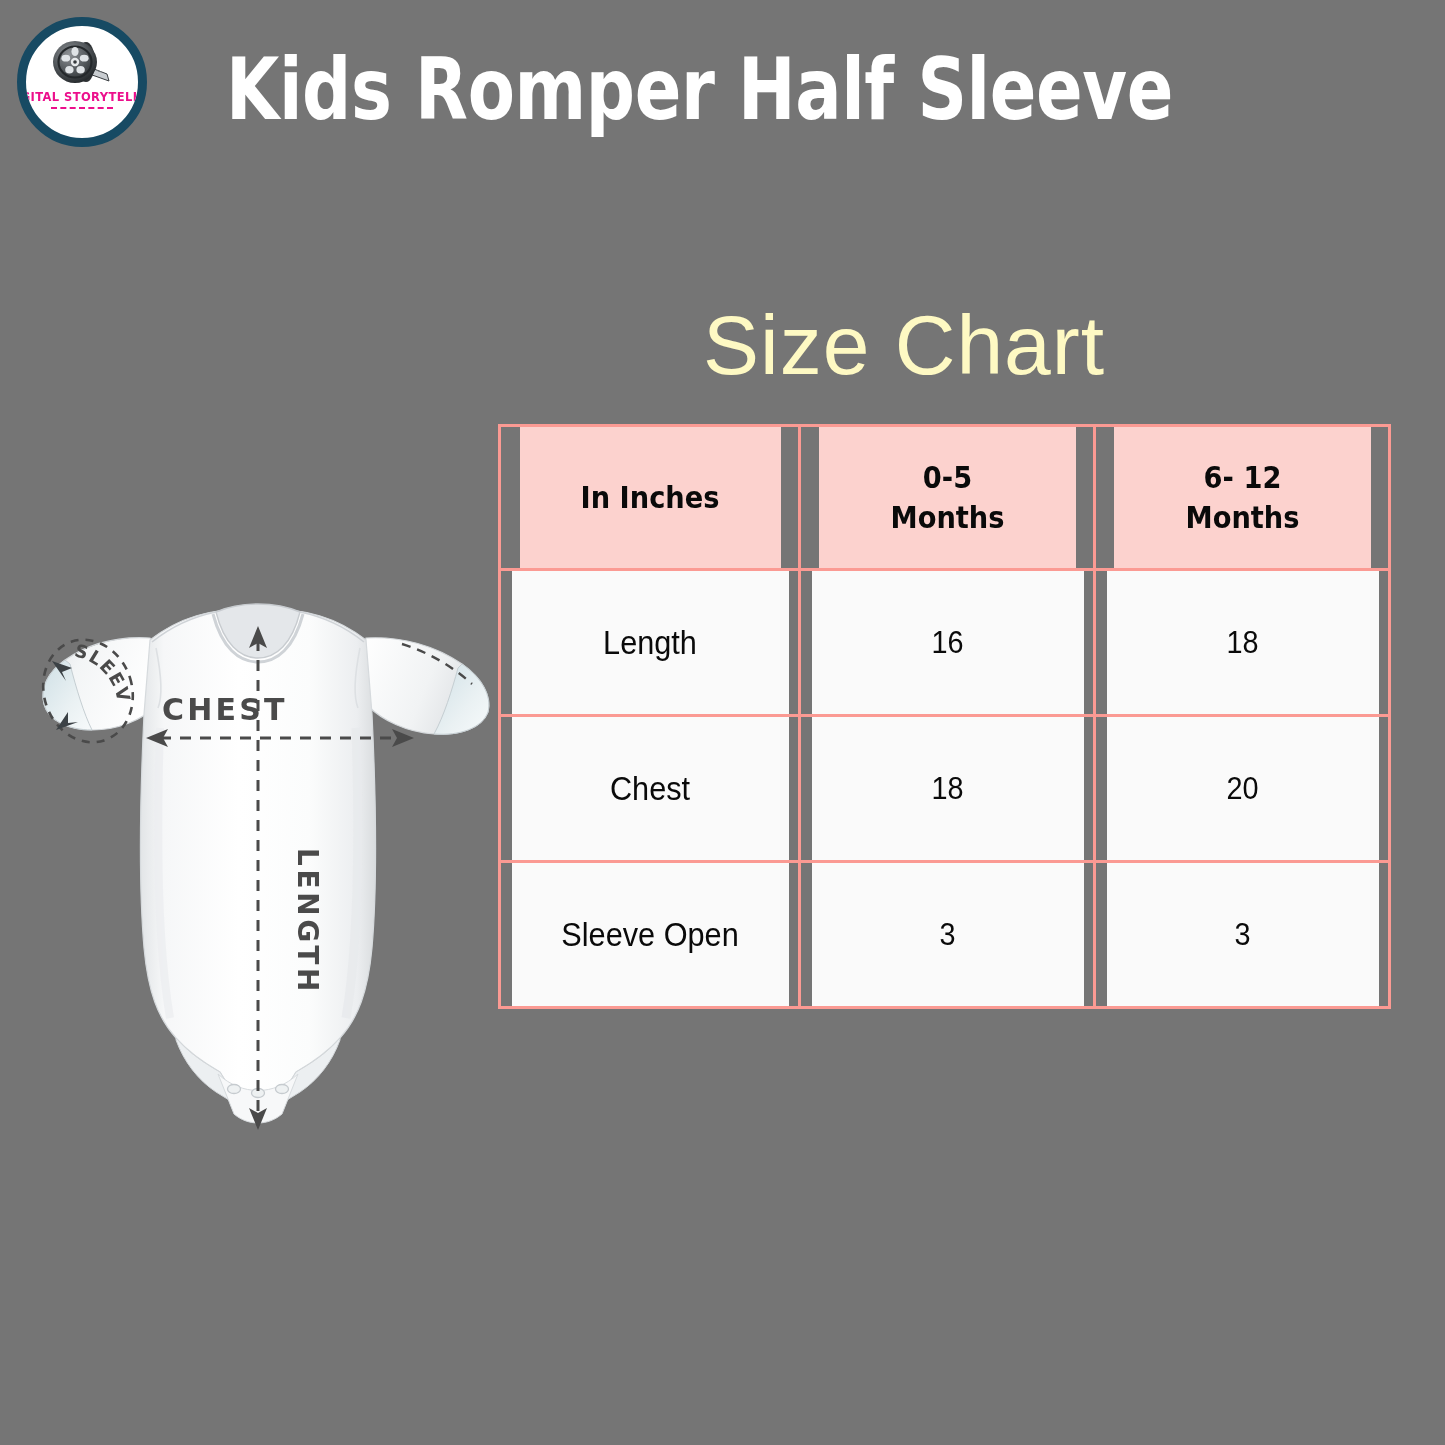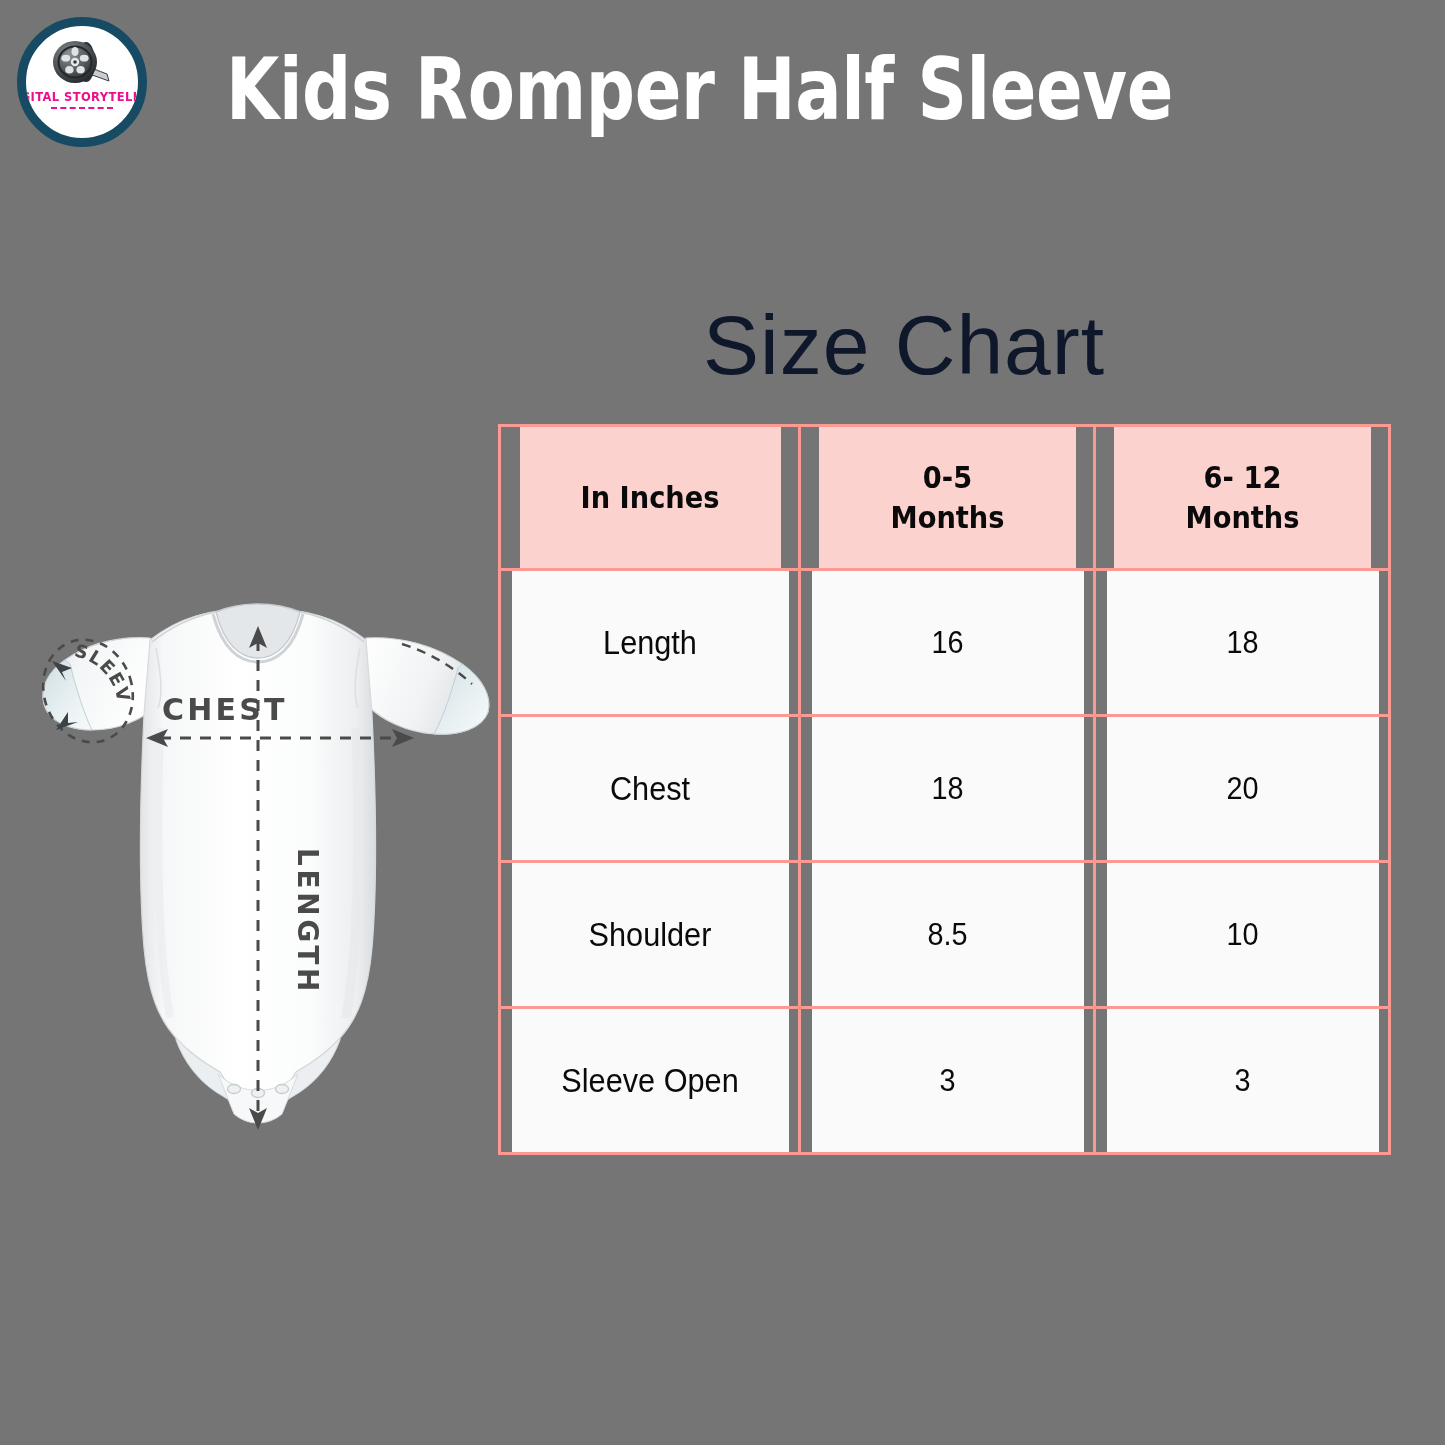--- a/index.html
+++ b/index.html
@@ -71,21 +71,21 @@
 
   
   #size-chart-heading {
     position: absolute;
     left: 703px;
     top: 303px;
     font-family: "Liberation Sans", sans-serif;
     font-weight: 300;
     font-size: 84px;
     line-height: 1;
-    color: #0f172a;
+    color: #fef9c3;
     letter-spacing: 1px;
     white-space: nowrap;
   }
 
   
   #size-table {
     position: absolute;
     left: 498px;
     top: 424px;
     width: 890px;
@@ -315,23 +315,18 @@
       <td class="body-cell">Length</td>
       <td class="body-cell num">16</td>
       <td class="body-cell num">18</td>
     </tr>
     <tr>
       <td class="body-cell">Chest</td>
       <td class="body-cell num">18</td>
       <td class="body-cell num">20</td>
     </tr>
     <tr>
-      <td class="body-cell">Shoulder</td>
-      <td class="body-cell num">8.5</td>
-      <td class="body-cell num">10</td>
-    </tr>
-    <tr>
       <td class="body-cell">Sleeve Open</td>
       <td class="body-cell num">3</td>
       <td class="body-cell num">3</td>
     </tr>
   </tbody>
 </table>
 
 </body></html>

